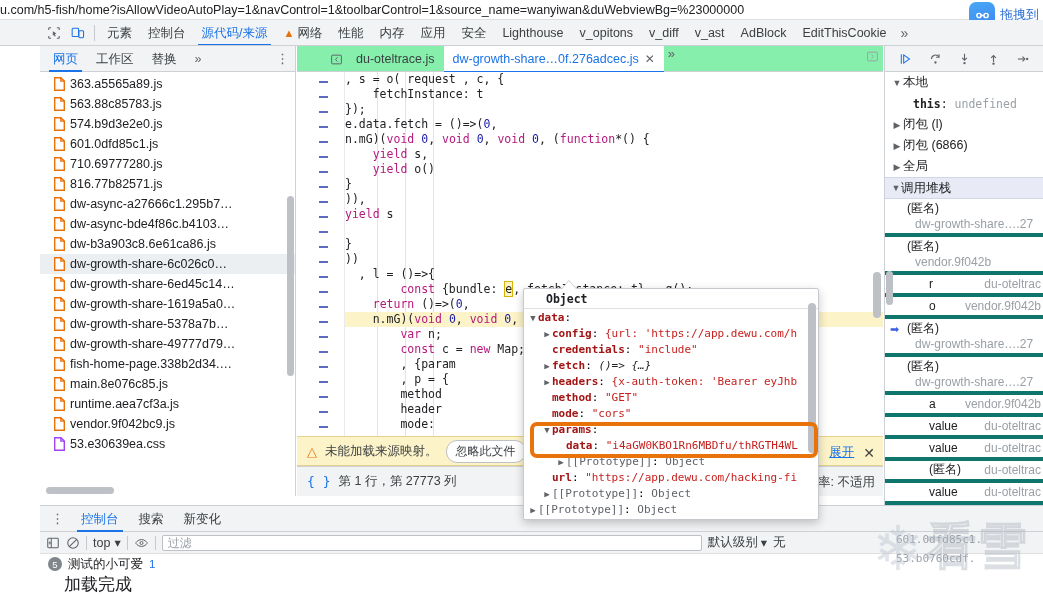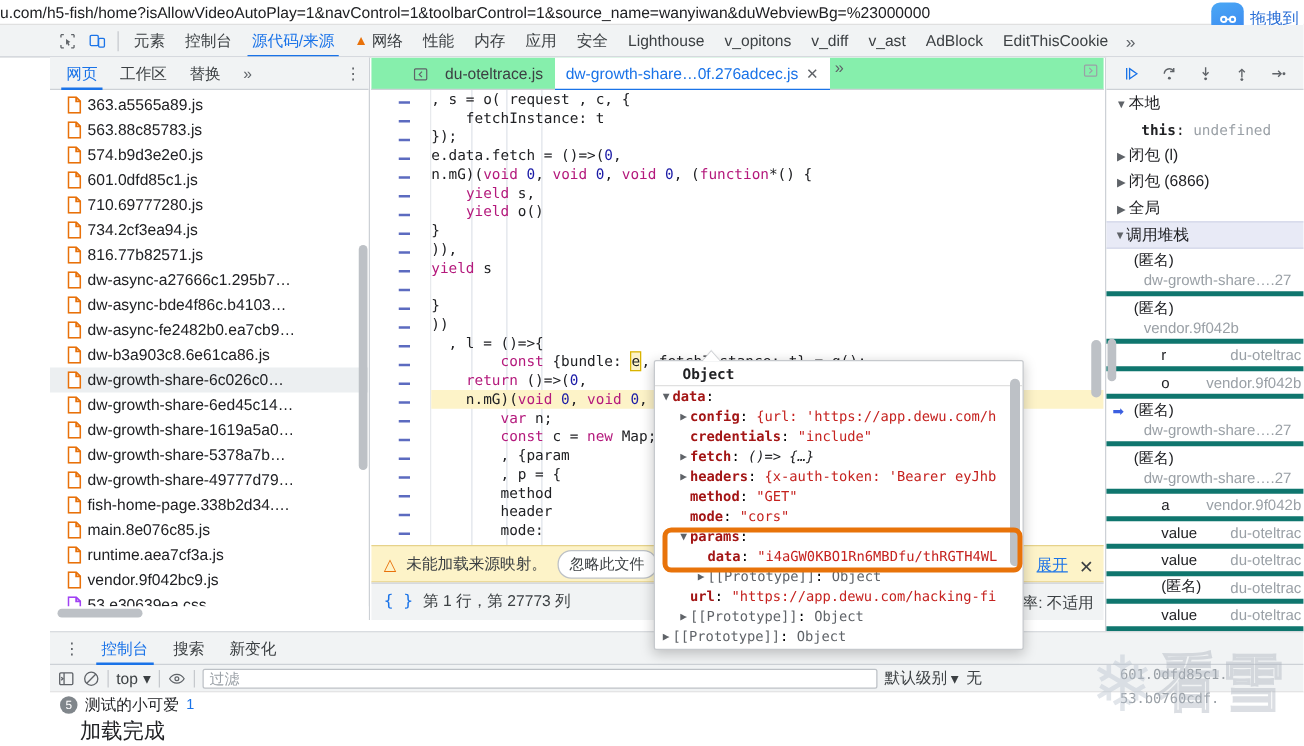--- a/index.html
+++ b/index.html
@@ -423,57 +423,39 @@
           </span>
           <span>710.69777280.js</span>
         </div>
         <div class="file-row">
           <span class="fi">
             <svg width="11" height="14" viewBox="0 0 11 14">
               <path d="M0.7 0.7h6.2l3.4 3.4v9.2H0.7z" fill="#fff" stroke="#e8710a" stroke-width="1.4"></path>
               <path d="M6.9 0.7v3.4h3.4" fill="none" stroke="#e8710a" stroke-width="1.4"></path>
             </svg>
           </span>
-          <span>734.2cf3ea94.js</span>
-        </div>
-        <div class="file-row">
-          <span class="fi">
-            <svg width="11" height="14" viewBox="0 0 11 14">
-              <path d="M0.7 0.7h6.2l3.4 3.4v9.2H0.7z" fill="#fff" stroke="#e8710a" stroke-width="1.4"></path>
-              <path d="M6.9 0.7v3.4h3.4" fill="none" stroke="#e8710a" stroke-width="1.4"></path>
-            </svg>
-          </span>
           <span>816.77b82571.js</span>
         </div>
         <div class="file-row">
           <span class="fi">
             <svg width="11" height="14" viewBox="0 0 11 14">
               <path d="M0.7 0.7h6.2l3.4 3.4v9.2H0.7z" fill="#fff" stroke="#e8710a" stroke-width="1.4"></path>
               <path d="M6.9 0.7v3.4h3.4" fill="none" stroke="#e8710a" stroke-width="1.4"></path>
             </svg>
           </span>
           <span>dw-async-a27666c1.295b7…</span>
         </div>
         <div class="file-row">
           <span class="fi">
             <svg width="11" height="14" viewBox="0 0 11 14">
               <path d="M0.7 0.7h6.2l3.4 3.4v9.2H0.7z" fill="#fff" stroke="#e8710a" stroke-width="1.4"></path>
               <path d="M6.9 0.7v3.4h3.4" fill="none" stroke="#e8710a" stroke-width="1.4"></path>
             </svg>
           </span>
           <span>dw-async-bde4f86c.b4103…</span>
-        </div>
-        <div class="file-row">
-          <span class="fi">
-            <svg width="11" height="14" viewBox="0 0 11 14">
-              <path d="M0.7 0.7h6.2l3.4 3.4v9.2H0.7z" fill="#fff" stroke="#e8710a" stroke-width="1.4"></path>
-              <path d="M6.9 0.7v3.4h3.4" fill="none" stroke="#e8710a" stroke-width="1.4"></path>
-            </svg>
-          </span>
-          <span>dw-async-fe2482b0.ea7cb9…</span>
         </div>
         <div class="file-row">
           <span class="fi">
             <svg width="11" height="14" viewBox="0 0 11 14">
               <path d="M0.7 0.7h6.2l3.4 3.4v9.2H0.7z" fill="#fff" stroke="#e8710a" stroke-width="1.4"></path>
               <path d="M6.9 0.7v3.4h3.4" fill="none" stroke="#e8710a" stroke-width="1.4"></path>
             </svg>
           </span>
           <span>dw-b3a903c8.6e61ca86.js</span>
         </div>

